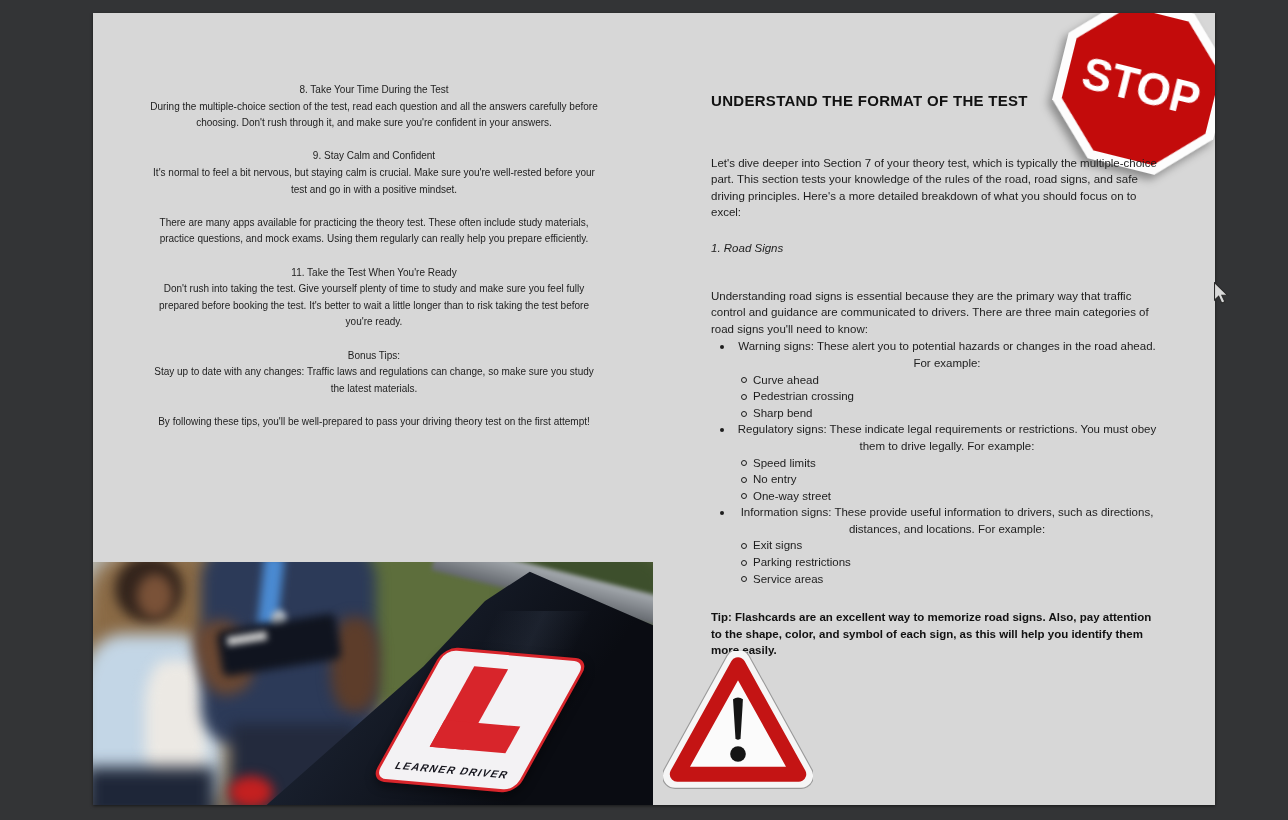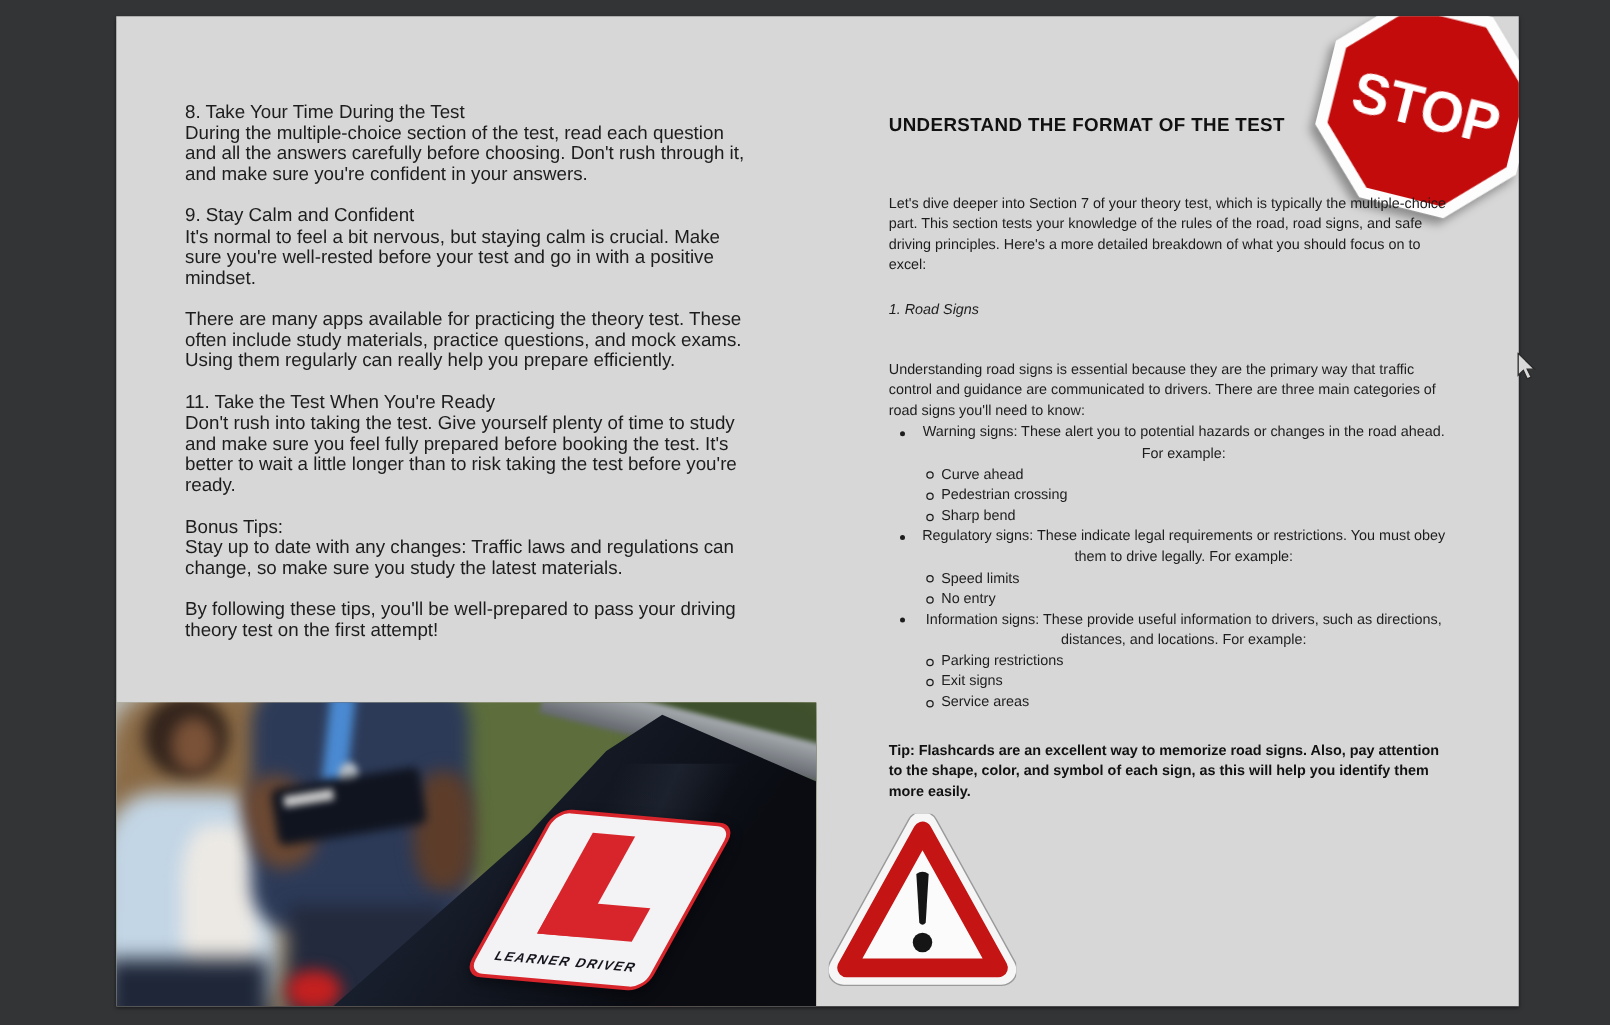--- a/index.html
+++ b/index.html
@@ -7,21 +7,21 @@
               font-family:"Liberation Sans", sans-serif; }
 
   .desk { position:absolute; inset:0; background:#333436; }
 
   .page { position:absolute; left:93px; top:13px; width:1122px; height:792px;
           background:#d7d7d7; overflow:hidden;
           box-shadow:0 1px 3px rgba(0,0,0,.55); }
 
   
   .left-col  { position:absolute; left:55px;  top:69px; width:452px;
-               font-size:15px; line-height:16.6px; color:#1d1d1d; }
+               font-size:10px; line-height:16.6px; color:#1d1d1d;text-align:center; }
   .right-col { position:absolute; left:618px; top:80px; width:452px;
                font-size:11.5px; line-height:16.6px; color:#1d1d1d; }
 
   .left-col .para { margin-bottom:16.6px; }
   .para-title { display:block; }
 
   .rc-heading { font-size:15px; font-weight:bold; letter-spacing:.3px;
                 color:#111; margin-bottom:45px; }
   .rc-intro   { margin-bottom:19px; }
   .rc-subhead { margin-bottom:31px;font-style:italic; }
@@ -148,24 +148,25 @@
       <div class="rc-intro2">Understanding road signs is essential because they are the primary way that traffic control and guidance are communicated to drivers. There are three main categories of road signs you'll need to know:</div>
 
       <div class="b1">Warning signs: These alert you to potential hazards or changes in the road ahead. For example:</div>
       <div class="b2">Curve ahead</div>
       <div class="b2">Pedestrian crossing</div>
       <div class="b2">Sharp bend</div>
 
       <div class="b1">Regulatory signs: These indicate legal requirements or restrictions. You must obey them to drive legally. For example:</div>
       <div class="b2">Speed limits</div>
       <div class="b2">No entry</div>
+      <div class="b2">One-way street</div>
 
       <div class="b1">Information signs: These provide useful information to drivers, such as directions, distances, and locations. For example:</div>
+      <div class="b2">Exit signs</div>
       <div class="b2">Parking restrictions</div>
-      <div class="b2">Exit signs</div>
       <div class="b2">Service areas</div>
 
       <div class="rc-tip">Tip: Flashcards are an excellent way to memorize road signs. Also, pay attention to the shape, color, and symbol of each sign, as this will help you identify them more easily.</div>
     </div>
 
     <div class="tri-sign">
       <svg width="150" height="140" viewBox="0 0 100 93">
         <g filter="">
           <path d="M50 7 L92 83 L8 83 Z" fill="none" stroke="#9a9a9a" stroke-width="17.5" stroke-linejoin="round"></path>
           <path d="M50 7 L92 83 L8 83 Z" fill="#fbfbfb" stroke="#f6f6f6" stroke-width="16" stroke-linejoin="round"></path>

